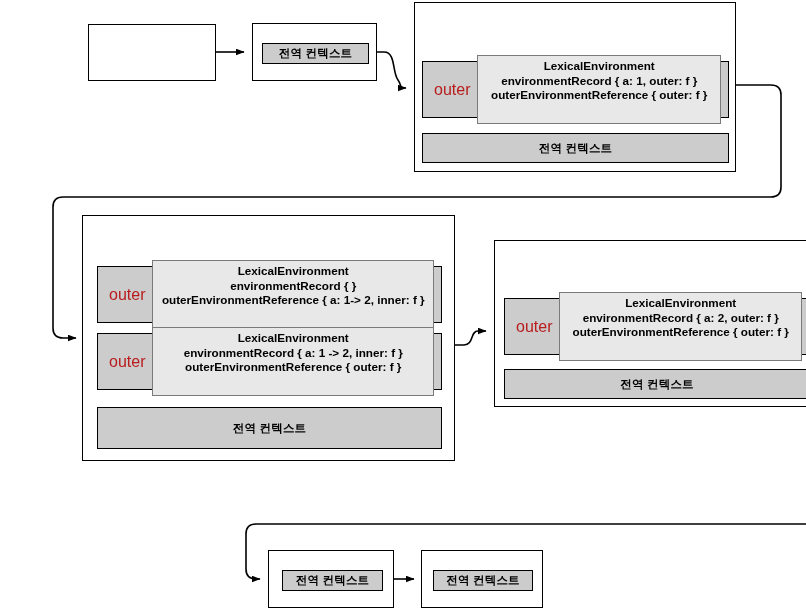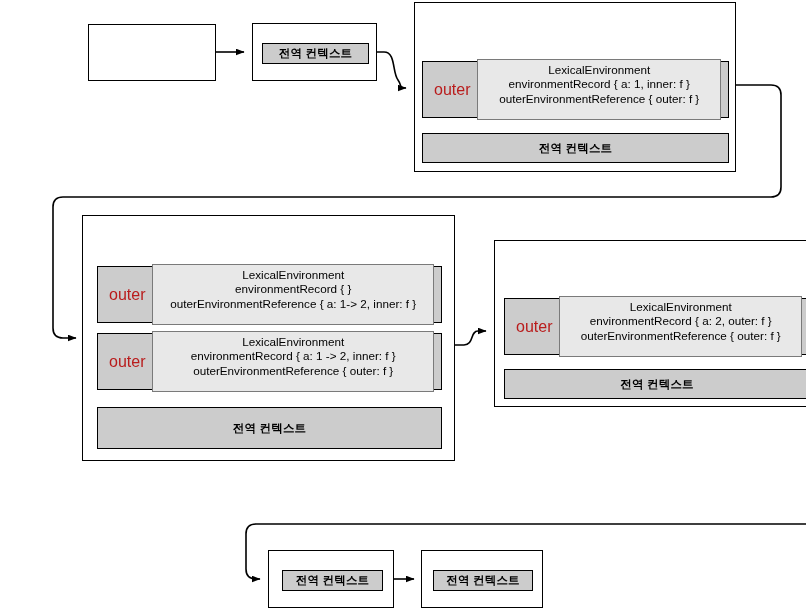--- a/index.html
+++ b/index.html
@@ -63,25 +63,26 @@
     font-size: 16px;
     color: #b91c1c;
     white-space: nowrap;
   }
   .env-panel {
     flex: 1 1 auto;
     box-sizing: border-box;
     background: #e8e8e8;
     border: 1.6px solid #7a7a7a;
     margin: 6px 7px 6px 0;
-    padding: 3px 6px 13px 6px;
+    padding: 3px 6px 20px 6px;
     text-align: center;
     display: flex;
     flex-direction: column;
     justify-content: center;
+    font-weight: bold;
   }
   .env-line {
     font-size: 11.7px;
     line-height: 14.6px;
     color: #000000;
     white-space: nowrap;
   }
 </style>
 </head>
 <body>
@@ -116,21 +117,21 @@
   <div class="node" style="left:206px; top:23px; width:125px; height:58px;">
     <div class="band" style="left:9px; top:19px; width:107px; height:21px;">전역 컨텍스트</div>
   </div>
 
   <div class="node" style="left:368px; top:2px; width:322px; height:170px;">
 
     <div class="env-row" style="left:7px; top:58px; width:307px; height:57px;">
       <div class="env-label">outer</div>
       <div class="env-panel">
         <div class="env-line">LexicalEnvironment</div>
-        <div class="env-line">environmentRecord { a: 1, inner: f }</div>
+        <div class="env-line">environmentRecord { a: 1, outer: f }</div>
         <div class="env-line">outerEnvironmentReference { outer: f }</div>
       </div>
     </div>
 
     <div class="band" style="left:7px; top:130px; width:307px; height:30px;">전역 컨텍스트</div>
   </div>
 
   <div class="node" style="left:36px; top:215px; width:373px; height:246px;">
 
     <div class="env-row" style="left:14px; top:50px; width:345px; height:57px;">

